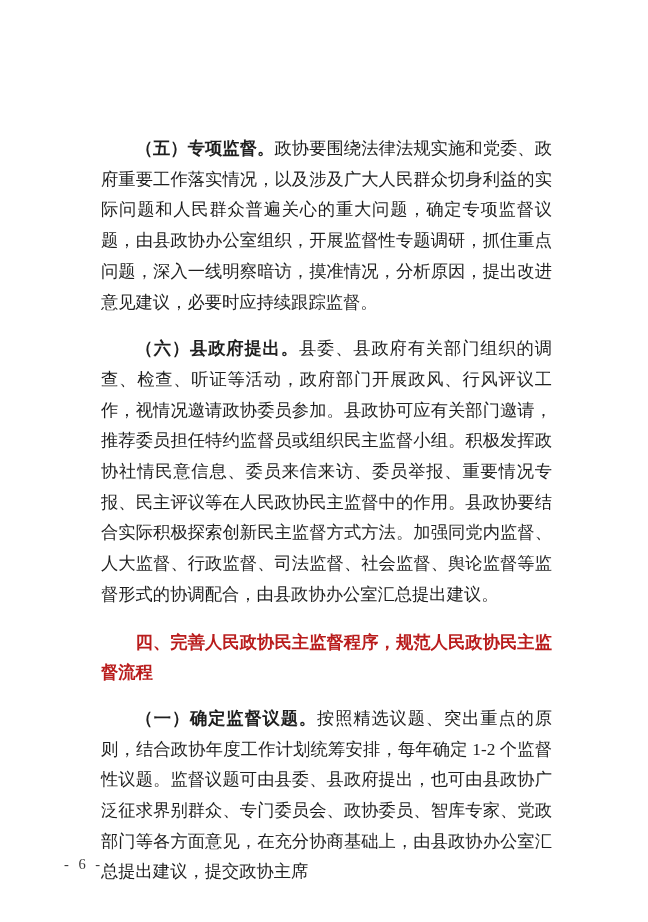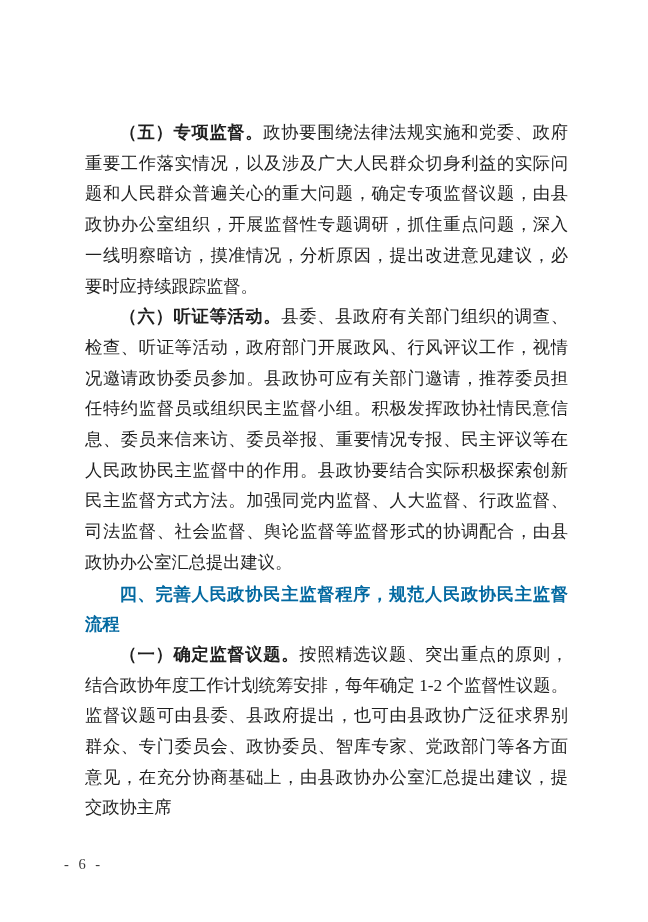--- a/index.html
+++ b/index.html
@@ -25,31 +25,31 @@
     left: 85px;
     top: 118px;
     width: 483px;
     font-size: 17.3px;
     line-height: 30.7px;
     text-align: justify;
     text-justify: inter-ideograph;
     letter-spacing: 0;
   }
   .content p {
-    margin: 0;
+    margin: 16px;
     padding: 0;
     text-indent: 2em;
   }
   .para .lead {
     font-weight: 700;
   }
   p.heading {
     font-family: "Liberation Sans", sans-serif;
     font-weight: 700;
-    color: #0369a1;
+    color: #b91c1c;
   }
   .footer {
     position: absolute;
     left: 64px;
     top: 855px;
     font-size: 14.5px;
     line-height: 18px;
     color: #3a3a3a;
     letter-spacing: 3px;
     font-family: "Liberation Serif", serif;
@@ -57,21 +57,21 @@
 </style>
 </head>
 <body>
 
 <div class="page">
 
   <main class="content">
 
     <p class="para"><span class="lead">（五）专项监督。</span><span>政协要围绕法律法规实施和党委、政府重要工作落实情况，以及涉及广大人民群众切身利益的实际问题和人民群众普遍关心的重大问题，确定专项监督议题，由县政协办公室组织，开展监督性专题调研，抓住重点问题，深入一线明察暗访，摸准情况，分析原因，提出改进意见建议，必要时应持续跟踪监督。</span></p>
 
-    <p class="para"><span class="lead">（六）听证等活动。</span><span>县委、县政府有关部门组织的调查、检查、听证等活动，政府部门开展政风、行风评议工作，视情况邀请政协委员参加。县政协可应有关部门邀请，推荐委员担任特约监督员或组织民主监督小组。积极发挥政协社情民意信息、委员来信来访、委员举报、重要情况专报、民主评议等在人民政协民主监督中的作用。县政协要结合实际积极探索创新民主监督方式方法。加强同党内监督、人大监督、行政监督、司法监督、社会监督、舆论监督等监督形式的协调配合，由县政协办公室汇总提出建议。</span></p>
+    <p class="para"><span class="lead">（六）县政府提出。</span><span>县委、县政府有关部门组织的调查、检查、听证等活动，政府部门开展政风、行风评议工作，视情况邀请政协委员参加。县政协可应有关部门邀请，推荐委员担任特约监督员或组织民主监督小组。积极发挥政协社情民意信息、委员来信来访、委员举报、重要情况专报、民主评议等在人民政协民主监督中的作用。县政协要结合实际积极探索创新民主监督方式方法。加强同党内监督、人大监督、行政监督、司法监督、社会监督、舆论监督等监督形式的协调配合，由县政协办公室汇总提出建议。</span></p>
 
     <p class="heading">四、完善人民政协民主监督程序，规范人民政协民主监督流程</p>
 
     <p class="para"><span class="lead">（一）确定监督议题。</span><span>按照精选议题、突出重点的原则，结合政协年度工作计划统筹安排，每年确定 1-2 个监督性议题。监督议题可由县委、县政府提出，也可由县政协广泛征求界别群众、专门委员会、政协委员、智库专家、党政部门等各方面意见，在充分协商基础上，由县政协办公室汇总提出建议，提交政协主席</span></p>
 
   </main>
 
   <div class="footer">
     <span>- 6 -</span>
   </div>

